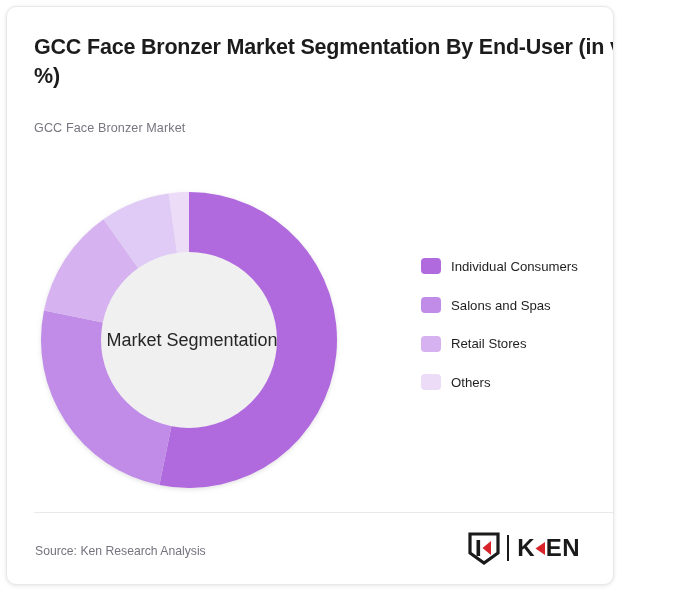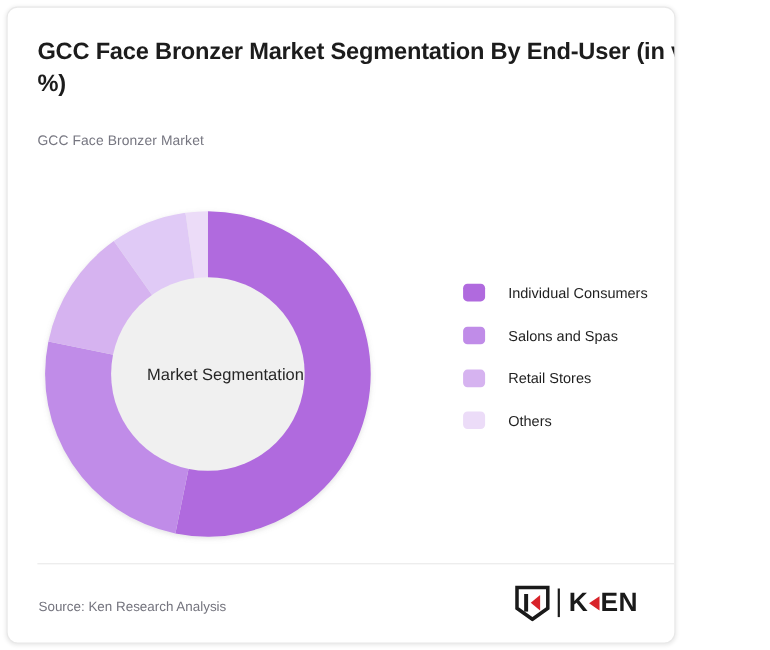--- a/index.html
+++ b/index.html
@@ -39,23 +39,23 @@
 
   
   #donut-wrap {
     position: absolute;
     left: 28px; top: 179px;
     width: 308px; height: 308px;
   }
   #donut-svg { display: block; width: 308px; height: 308px; }
   #donut-center-label {
     position: absolute;
-    left: 16px; top: 0; width: 308px; height: 308px;
+    left: 3px; top: 0; width: 308px; height: 308px;
     display: flex; align-items: center; justify-content: center;
-    font-size: 15px;
+    font-size: 18px;
     color: #262626;
     pointer-events: none;
   }
 
   
   #legend {
     position: absolute;
     left: 414px; top: 240px;
     width: 258px;
   }
@@ -63,21 +63,21 @@
     display: flex;
     align-items: center;
     height: 38.7px;
   }
   .legend-swatch {
     width: 20px; height: 16px;
     border-radius: 4px;
     flex: 0 0 auto;
   }
   .legend-label {
-    margin-left: 21px;
+    margin-left: 10px;
     font-size: 13.2px;
     color: #1f1f1f;
     white-space: nowrap;
   }
 
   
   #footer-divider {
     position: absolute;
     left: 27px; top: 505px;
     width: 634px; height: 1px;

